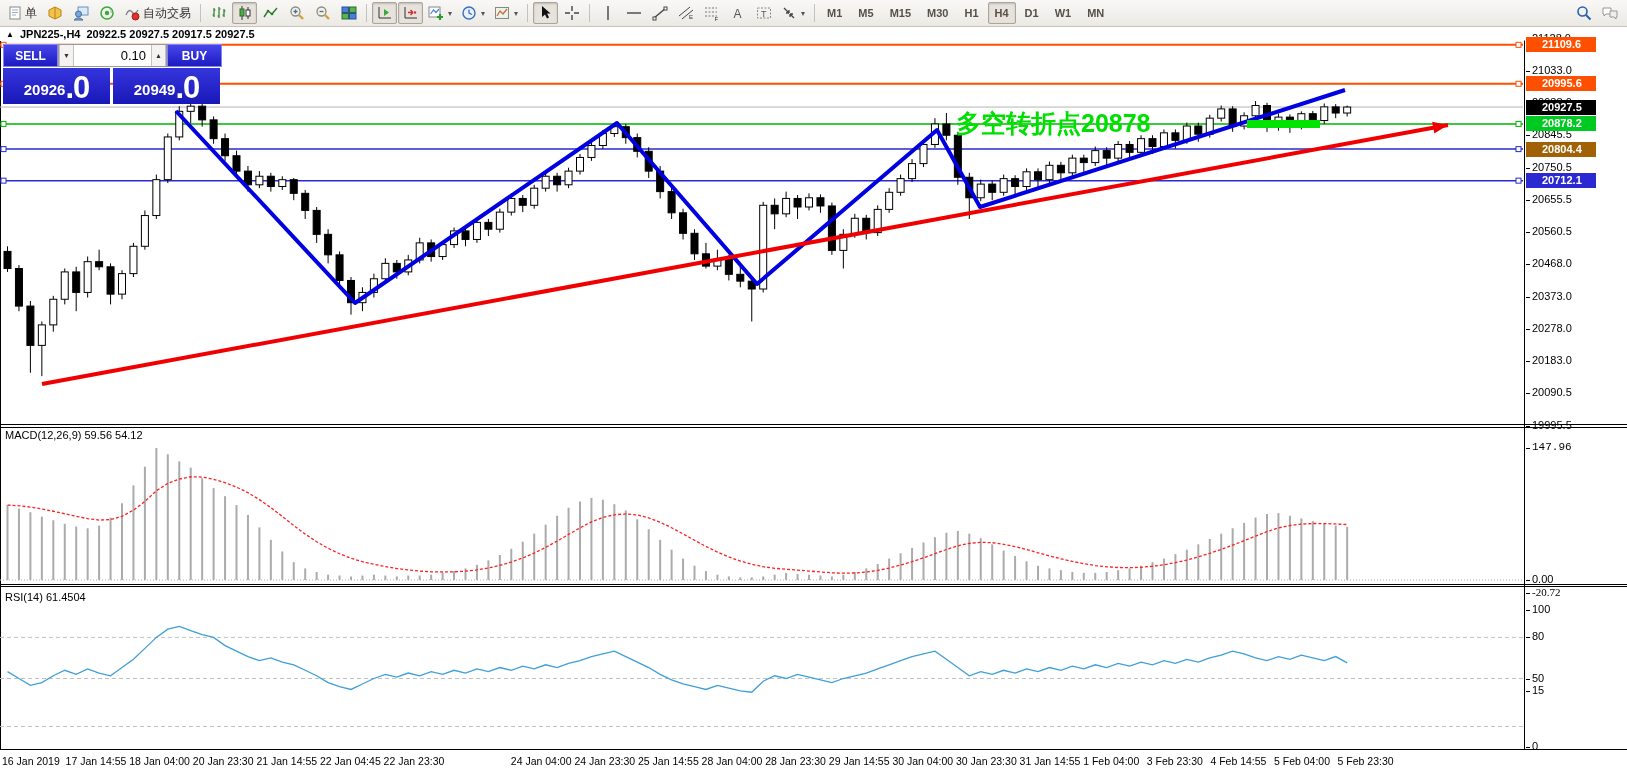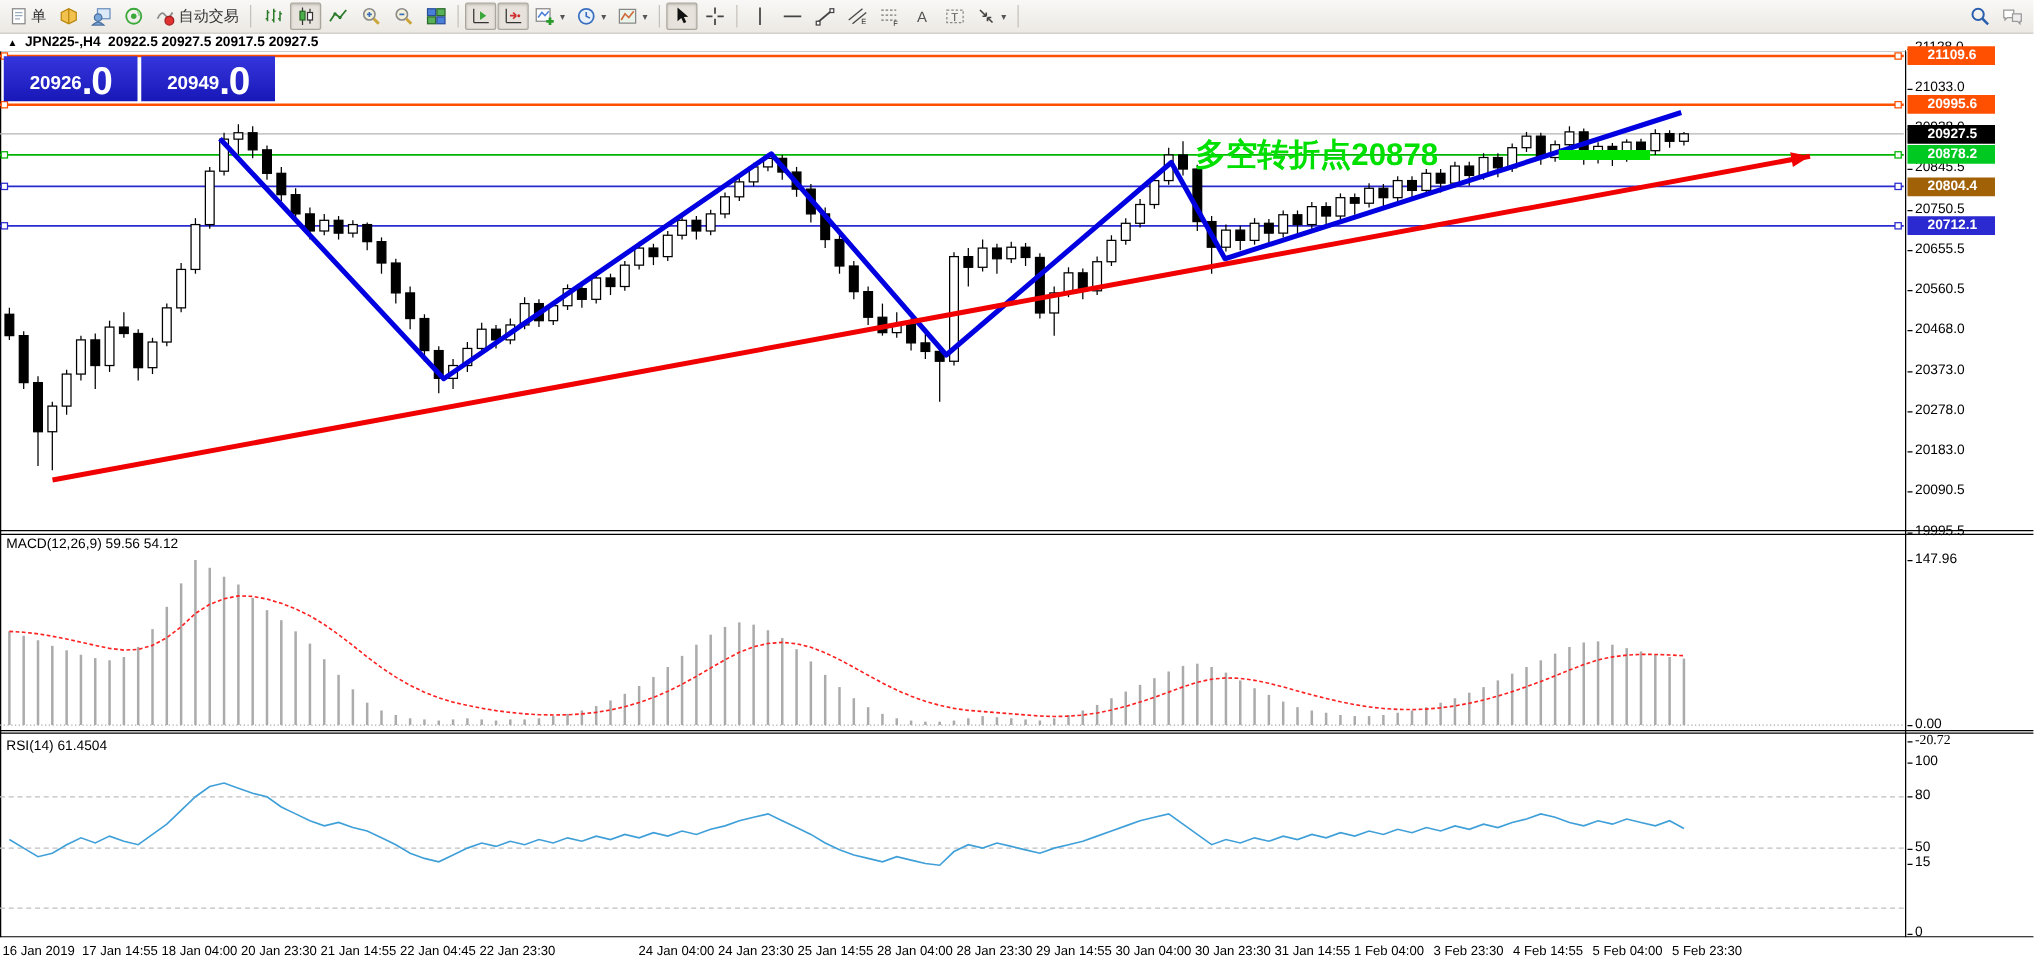--- a/index.html
+++ b/index.html
@@ -680,20 +680,31 @@
     <div class="tbtn">
       <span>
           <svg width="16" height="16" viewBox="0 0 16 16">
             <path d="M3 3 L8 8 M8 8 L8 5 M8 8 L5 8" stroke="#444" stroke-width="1.3" fill="none"></path>
             <path d="M13 13 L9 9 M9 9 L9 12 M9 9 L12 9" stroke="#444" stroke-width="1.3" fill="none"></path>
           </svg>
         </span>
       <span class="caret">▾</span>
     </div>
     <div class="tsep"></div>
+    <div id="timeframes" style="display:flex;align-items:center;gap:2px;">
+        <div class="tbtn tf-label">M1</div>
+        <div class="tbtn tf-label">M5</div>
+        <div class="tbtn tf-label">M15</div>
+        <div class="tbtn tf-label">M30</div>
+        <div class="tbtn tf-label">H1</div>
+        <div class="tbtn tf-label pressed">H4</div>
+        <div class="tbtn tf-label">D1</div>
+        <div class="tbtn tf-label">W1</div>
+        <div class="tbtn tf-label">MN</div>
+      </div>
     <div class="tspacer"></div>
     <div class="tbtn">
       <span>
           <svg width="16" height="16" viewBox="0 0 16 16">
             <circle cx="6.5" cy="6.5" r="4.5" fill="none" stroke="#2a5fae" stroke-width="1.6"></circle>
             <line x1="10" y1="10" x2="14.5" y2="14.5" stroke="#2a5fae" stroke-width="2"></line>
           </svg>
         </span>
     </div>
     <div class="tbtn">
@@ -706,20 +717,29 @@
     </div>
   </div>
 
   <div class="title-row">
     <span class="tri">▲</span>
     <span>JPN225-,H4</span>
     <span>20922.5 20927.5 20917.5 20927.5</span>
   </div>
 
   <div class="otp">
+    <div class="otp-row1">
+      <div class="otp-btn">SELL</div>
+      <div class="vol-group">
+        <button class="vol-btn">▼</button>
+        <div class="vol-field">0.10</div>
+        <button class="vol-btn">▲</button>
+      </div>
+      <div class="otp-btn">BUY</div>
+    </div>
     <div class="otp-row2">
       <div class="price-box">
         <span class="p-small">20926</span>
         <span class="p-big">.0</span>
       </div>
       <div class="price-box">
         <span class="p-small">20949</span>
         <span class="p-big">.0</span>
       </div>
     </div>
@@ -741,21 +761,21 @@
       <div class="ptick" style="top: 294.983px;">20278.0</div>
       <div class="ptick" style="top: 327.445px;">20183.0</div>
       <div class="ptick" style="top: 359.052px;">20090.5</div>
       <div class="ptick" style="top: 391.514px;">19995.5</div>
       <div class="pbadge" style="top: 10.3258px; background: rgb(255, 79, 0);">21109.6</div>
       <div class="pbadge" style="top: 49.2796px; background: rgb(255, 79, 0);">20995.6</div>
       <div class="pbadge" style="top: 72.5494px; background: rgb(0, 0, 0);">20927.5</div>
       <div class="pbadge" style="top: 89.3952px; background: rgb(0, 202, 33);">20878.2</div>
       <div class="pbadge" style="top: 114.613px; background: #a16207;">20804.4</div>
       <div class="pbadge" style="top: 146.152px; background: rgb(42, 42, 208);">20712.1</div>
-      <div class="ptick" style="top: 414px;">147.96</div>
+      <div class="ptick" style="top: 414px; font-family: Liberation Mono, monospace;">147.96</div>
       <div class="ptick" style="top: 546px;">0.00</div>
       <div class="ptick" style="top: 559px; font-family: Liberation Serif, serif;">-20.72</div>
       <div class="ptick" style="top: 576px;">100</div>
       <div class="ptick" style="top: 603.4px;">80</div>
       <div class="ptick" style="top: 644.5px;">50</div>
       <div class="ptick" style="top: 657px;">15</div>
       <div class="ptick" style="top: 713px;">0</div>
     </div>
 
   <div class="date-row" id="daterow">

